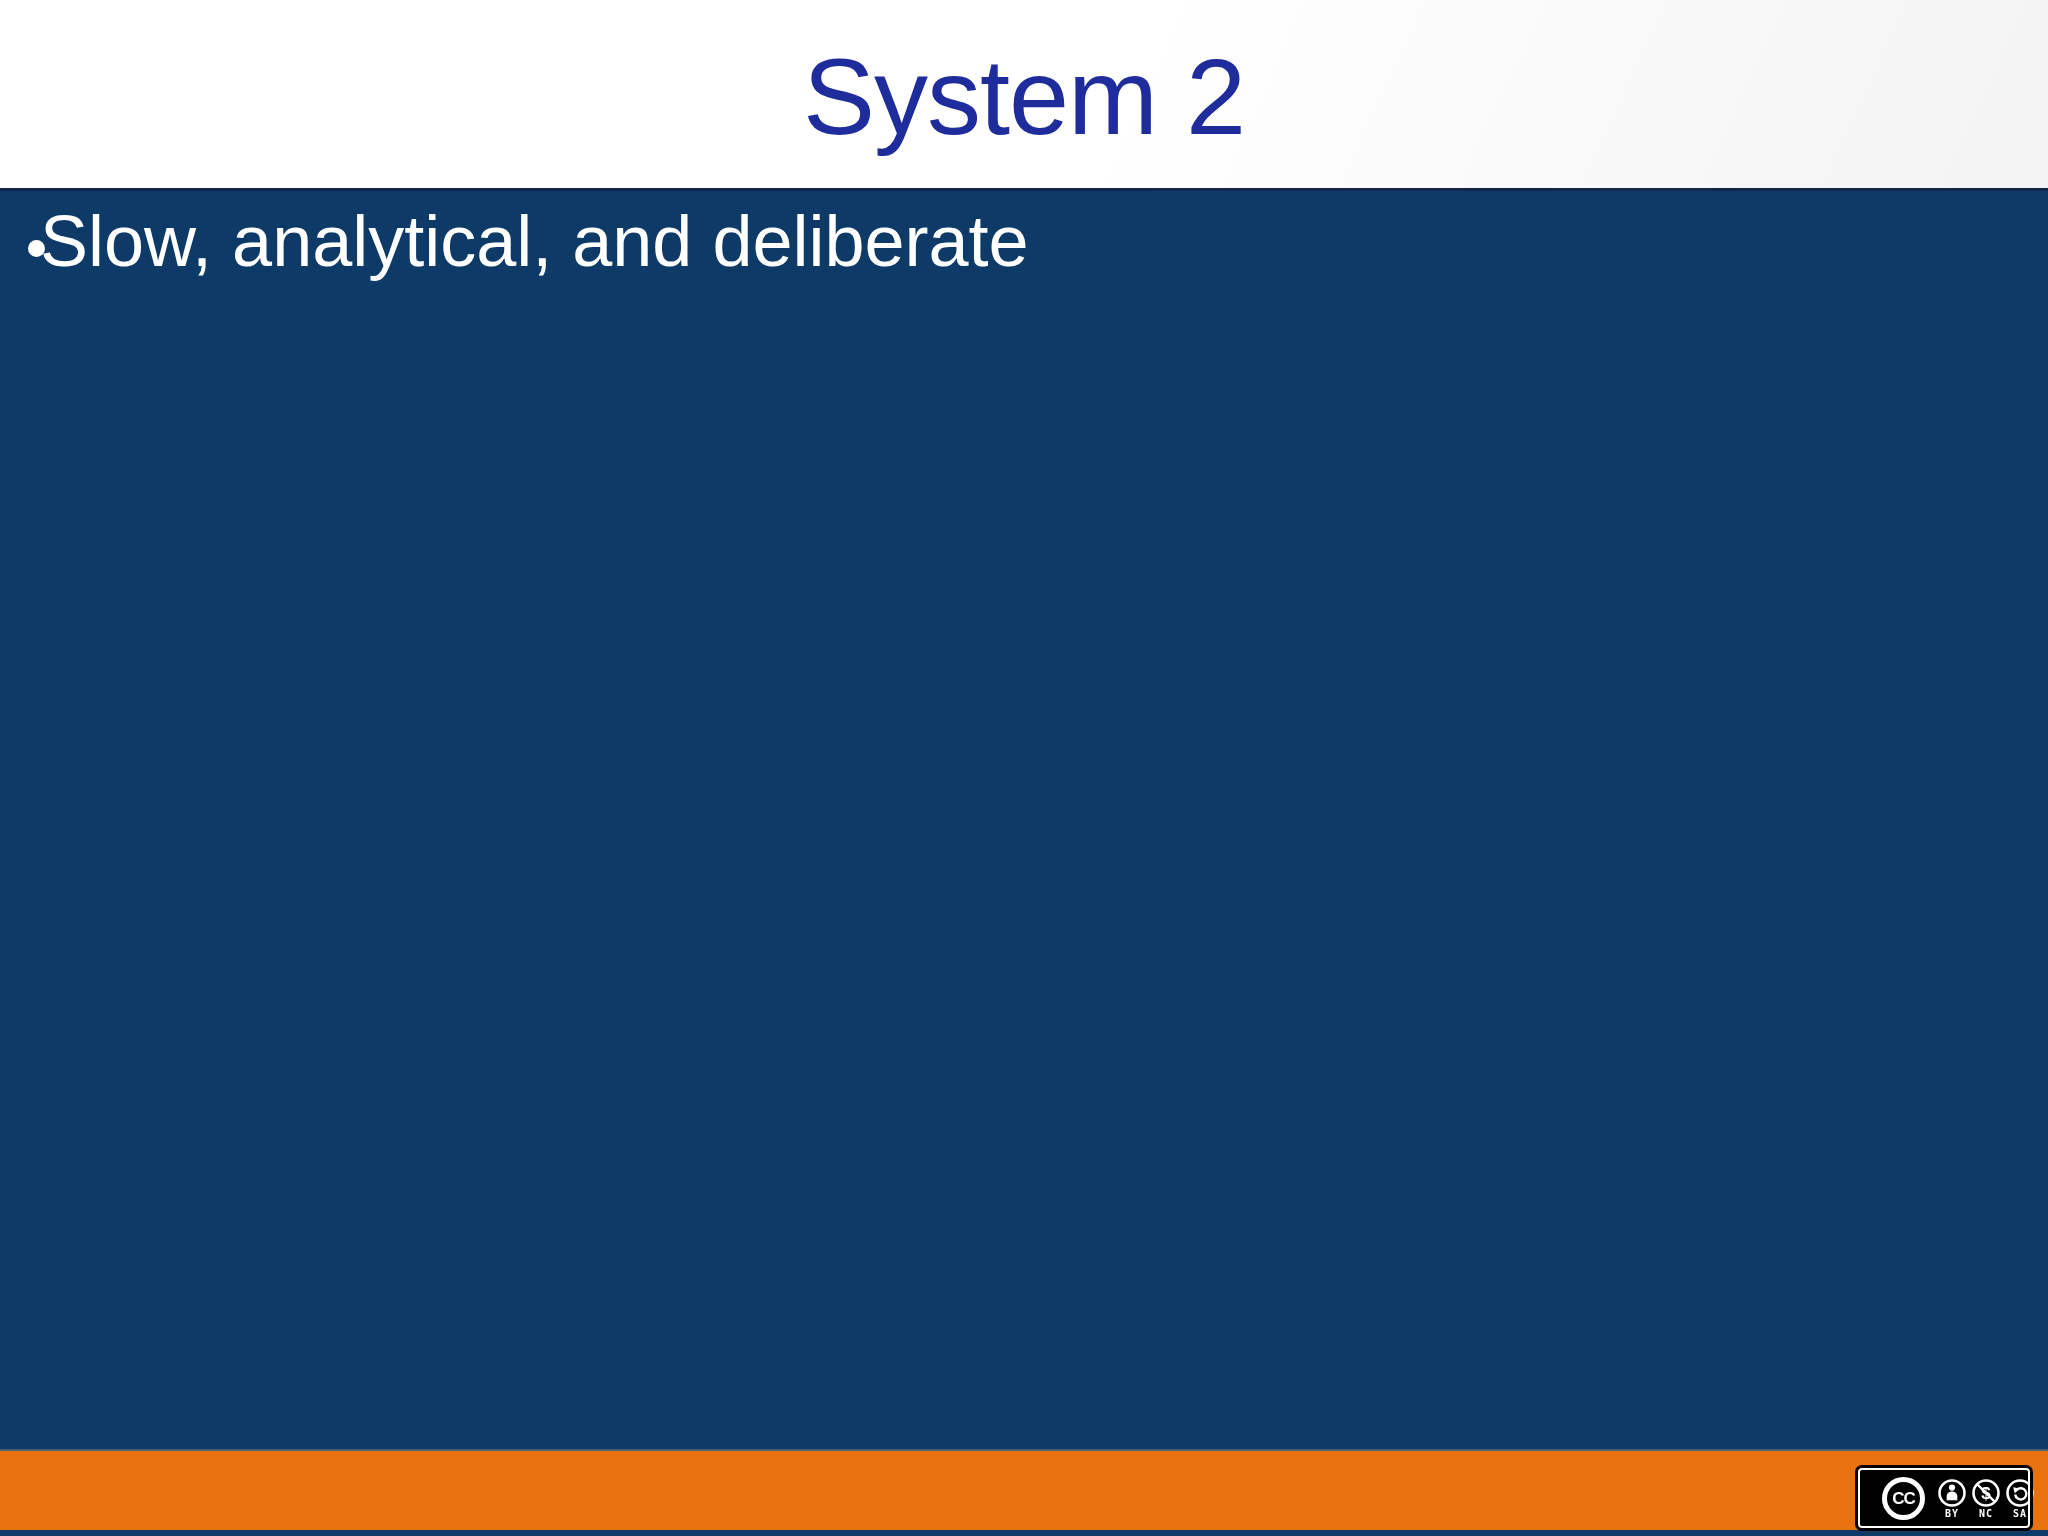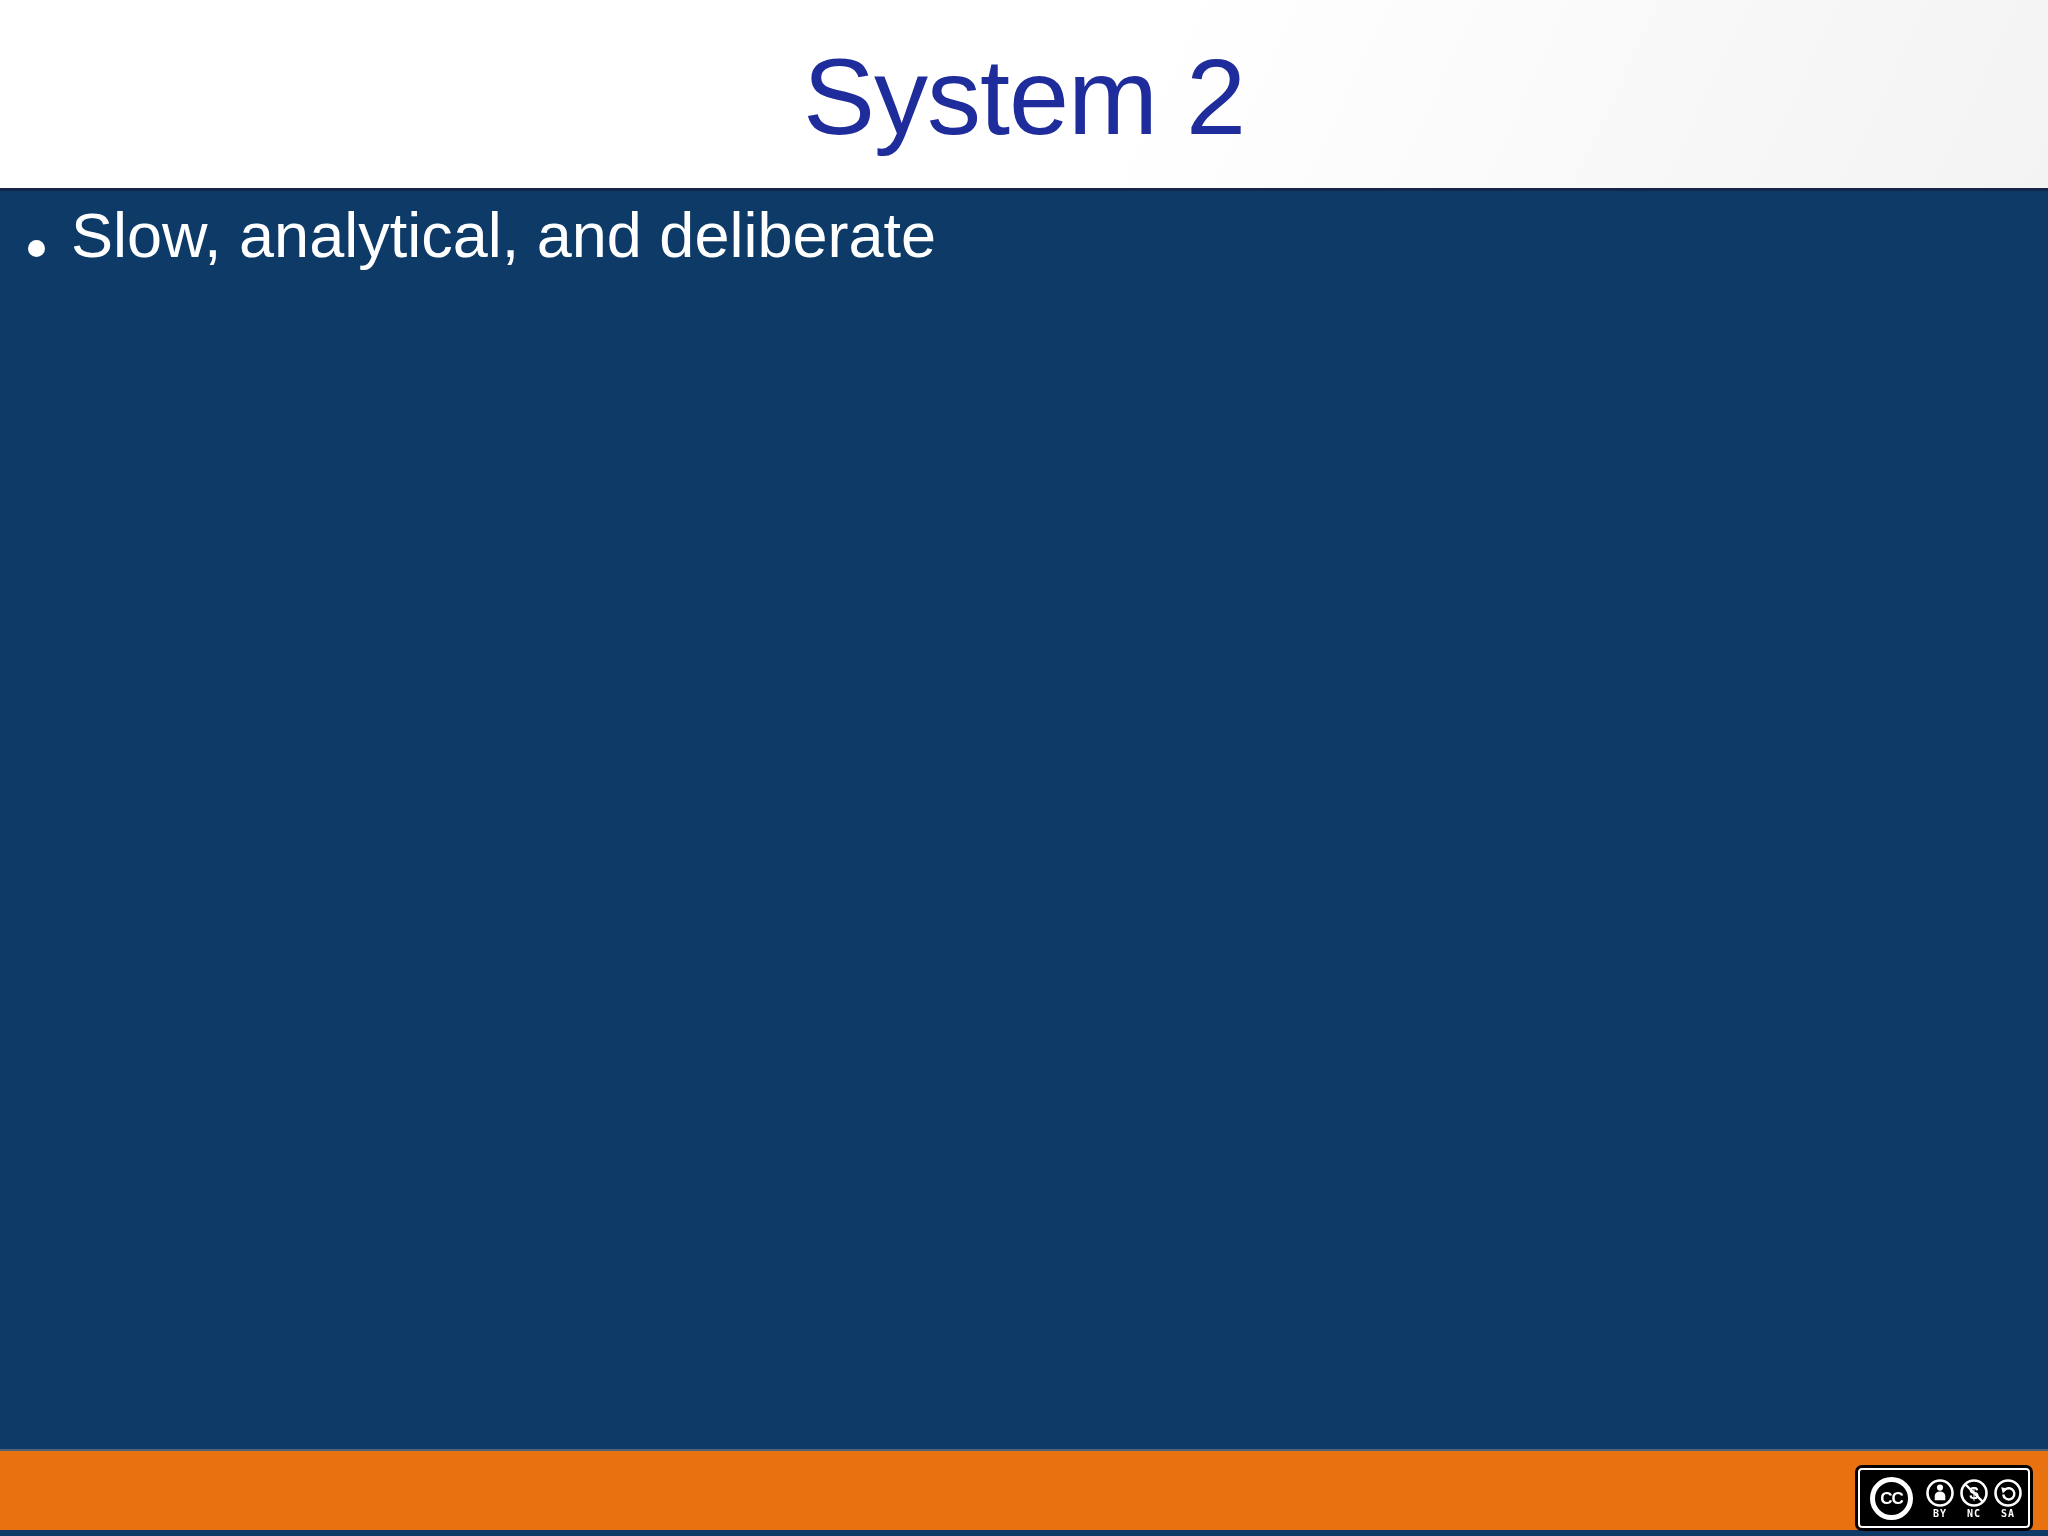--- a/index.html
+++ b/index.html
@@ -41,23 +41,23 @@
   }
   .bullet-dot {
     position: absolute;
     left: 28px; top: 44px;
     width: 17px; height: 17px;
     border-radius: 50%;
     background: #ffffff;
   }
   .bullet-text {
     display: block;
-    margin-left: 71px;
+    margin-left: 40px;
     margin-right: 40px;
-    font-size: 63px;
+    font-size: 72px;
     line-height: 1.25;
     color: #ffffff;
   }
 
   
   .ddx-table {
     position: absolute;
     left: 170px; top: 562px;
     width: 1663px;
     border-collapse: collapse;
@@ -100,21 +100,21 @@
     position: absolute;
     right: 18px; bottom: 8px;
     width: 172px; height: 60px;
     background: #000000;
     border: 2px solid #ffffff;
     outline: 3px solid #000000;
     border-radius: 4px;
     display: flex;
     align-items: center;
     box-sizing: border-box;
-    padding: 0 10px;
+    padding: 0 22px;
   }
   .cc-logo-circle {
     flex: 0 0 auto;
     width: 33px; height: 33px;
     border: 5px solid #ffffff;
     border-radius: 50%;
     background: #000;
     display: flex;
     align-items: center;
     justify-content: center;

